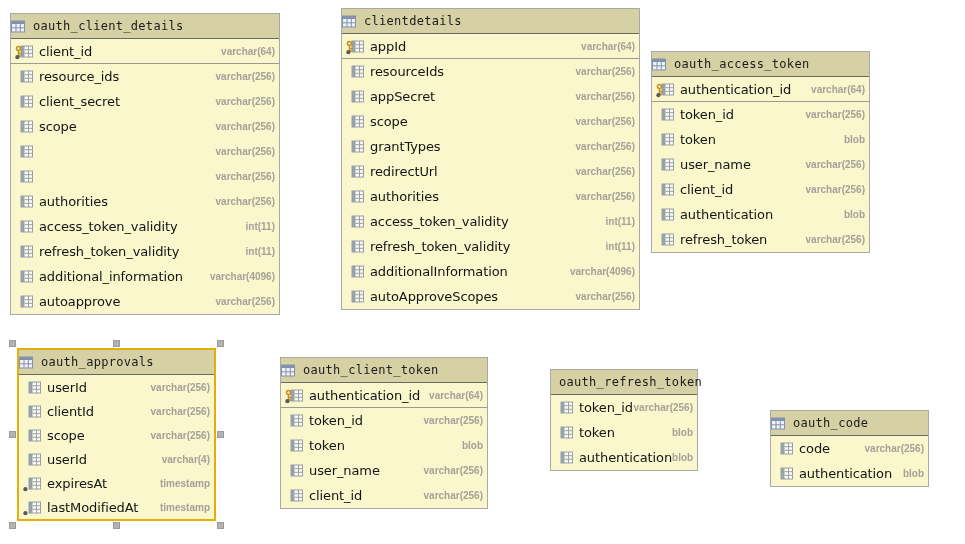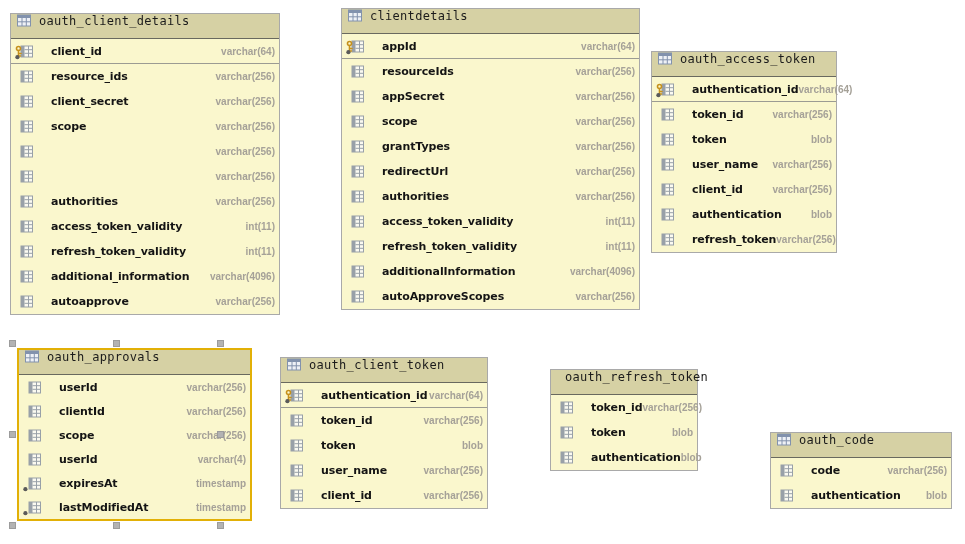--- a/index.html
+++ b/index.html
@@ -34,45 +34,45 @@
     box-sizing:border-box;
   }
   .table-card.selected{
     border-color:var(--selected-border);
     box-shadow:0 0 0 1px var(--selected-border);
   }
   .table-header{
     height:24px;
     background:var(--header-bg);
     border-bottom:1px solid var(--header-line);
-    display:flex;
-    padding-left:6px;
+    display:flex;align-items:center;
+    padding-left:0;
     box-sizing:content-box;
   }
   .table-title{
     margin-left:8px;
     font-family:"DejaVu Sans Mono",monospace;
     font-size:12px;letter-spacing:.3px;
     color:var(--title-text);
     white-space:nowrap;
   }
   .table-rows{display:block}
   .table-row{
     height:var(--row-h,25px);
     display:flex;align-items:center;
     padding-left:4px;
     box-sizing:border-box;
   }
   .table-row.pk-sep{border-bottom:1px solid var(--pk-line)}
   .col-icon{flex:0 0 19px;width:19px;height:17px;display:block}
   .table-icon{display:block}
   .col-name{
-    margin-left:17px;
+    margin-left:5px;
     font-family:"DejaVu Sans",sans-serif;
-    font-weight:bold;font-size:11px;letter-spacing:-.1px;
+    font-weight:normal;font-size:13px;letter-spacing:-.1px;
     color:var(--name-text);
     white-space:nowrap;
   }
   .col-type{
     margin-left:auto;
     padding-right:4px;
     font-size:10px;
     color:var(--type-text);
     white-space:nowrap;
     font-weight:bold;
@@ -432,21 +432,21 @@
         <line class="icon-grid-line" x1="9.5" y1="10.3" x2="17.5" y2="10.3"></line>
         <line class="icon-grid-line" x1="13.5" y1="3" x2="13.5" y2="14"></line>
       </g>
 
     </svg>
     <span class="col-name">autoApproveScopes</span>
     <span class="col-type">varchar(256)</span>
   </div>
       </div>
   </div>
-    <div class="table-card" style="left: 651px; top: 51px; width: 186px;">
+    <div class="table-card" style="left: 651px; top: 51px; width: 219px;">
     <div class="table-header">
       <svg class="table-icon" width="14" height="13" viewBox="0 0 14 13" aria-hidden="true">
         <rect class="table-icon-bg" x="0.5" y="1" width="13" height="11"></rect>
         <rect class="table-icon-solid" x="0.5" y="1" width="13" height="3"></rect>
         <line class="table-icon-line" x1="5" y1="4" x2="5" y2="12"></line>
         <line class="table-icon-line" x1="9.3" y1="4" x2="9.3" y2="12"></line>
         <line class="table-icon-line" x1="0.5" y1="7.8" x2="13.5" y2="7.8"></line>
       </svg>
       <span class="table-title">oauth_access_token</span>
     </div>
@@ -548,21 +548,21 @@
         <line class="icon-grid-line" x1="9.5" y1="10.3" x2="17.5" y2="10.3"></line>
         <line class="icon-grid-line" x1="13.5" y1="3" x2="13.5" y2="14"></line>
       </g>
 
     </svg>
     <span class="col-name">refresh_token</span>
     <span class="col-type">varchar(256)</span>
   </div>
       </div>
   </div>
-    <div class="table-card selected" style="left: 18px; top: 349px; width: 233px; --row-h: 24px;">
+    <div class="table-card selected" style="left: 18px; top: 349px; width: 197px; --row-h: 24px;">
     <div class="table-header">
       <svg class="table-icon" width="14" height="13" viewBox="0 0 14 13" aria-hidden="true">
         <rect class="table-icon-bg" x="0.5" y="1" width="13" height="11"></rect>
         <rect class="table-icon-solid" x="0.5" y="1" width="13" height="3"></rect>
         <line class="table-icon-line" x1="5" y1="4" x2="5" y2="12"></line>
         <line class="table-icon-line" x1="9.3" y1="4" x2="9.3" y2="12"></line>
         <line class="table-icon-line" x1="0.5" y1="7.8" x2="13.5" y2="7.8"></line>
       </svg>
       <span class="table-title">oauth_approvals</span>
     </div>
@@ -800,21 +800,21 @@
         <line class="icon-grid-line" x1="9.5" y1="10.3" x2="17.5" y2="10.3"></line>
         <line class="icon-grid-line" x1="13.5" y1="3" x2="13.5" y2="14"></line>
       </g>
 
     </svg>
     <span class="col-name">authentication</span>
     <span class="col-type">blob</span>
   </div>
       </div>
   </div>
-    <div class="table-card" style="left: 770px; top: 432px; width: 182px;">
+    <div class="table-card" style="left: 770px; top: 410px; width: 159px;">
     <div class="table-header">
       <svg class="table-icon" width="14" height="13" viewBox="0 0 14 13" aria-hidden="true">
         <rect class="table-icon-bg" x="0.5" y="1" width="13" height="11"></rect>
         <rect class="table-icon-solid" x="0.5" y="1" width="13" height="3"></rect>
         <line class="table-icon-line" x1="5" y1="4" x2="5" y2="12"></line>
         <line class="table-icon-line" x1="9.3" y1="4" x2="9.3" y2="12"></line>
         <line class="table-icon-line" x1="0.5" y1="7.8" x2="13.5" y2="7.8"></line>
       </svg>
       <span class="table-title">oauth_code</span>
     </div>

